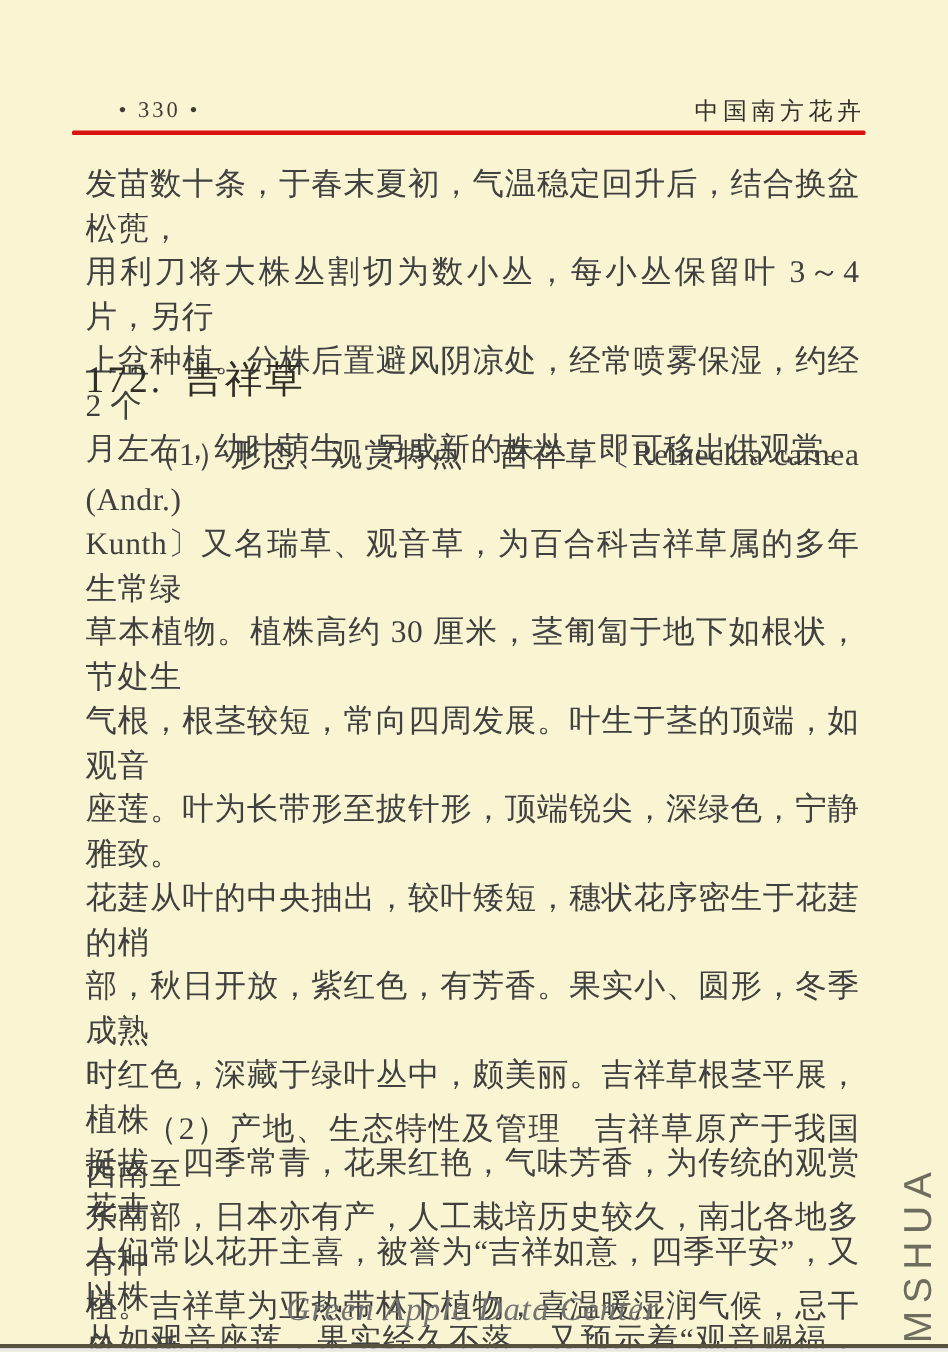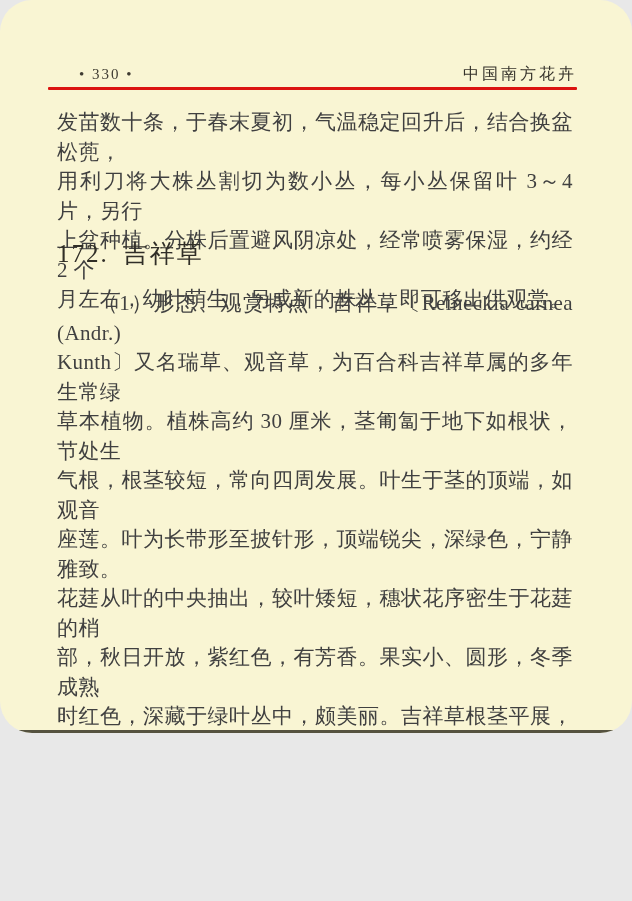--- a/index.html
+++ b/index.html
@@ -1,22 +1,21 @@
 <!DOCTYPE html>
 <html><head>
 <meta charset="utf-8">
 <style>
   html,body{margin:0;padding:0;background:#e8e8e8;}
   .page{
     position:relative;
-    width:632px;height:733px;
+    width:632px;height:899px;
     background:#f9f5d3;
     overflow:hidden;
     font-family:"Liberation Serif", serif;
-    border-radius:32px;
   }
   .pageno{
     position:absolute;left:79px;top:66px;
     font-size:15px;color:#3f3c32;letter-spacing:2px;
     white-space:nowrap;
   }
   .book-title{
     position:absolute;left:48px;top:64px;width:529px;
     text-align:right;font-size:16px;color:#34312a;letter-spacing:3px;
   }

